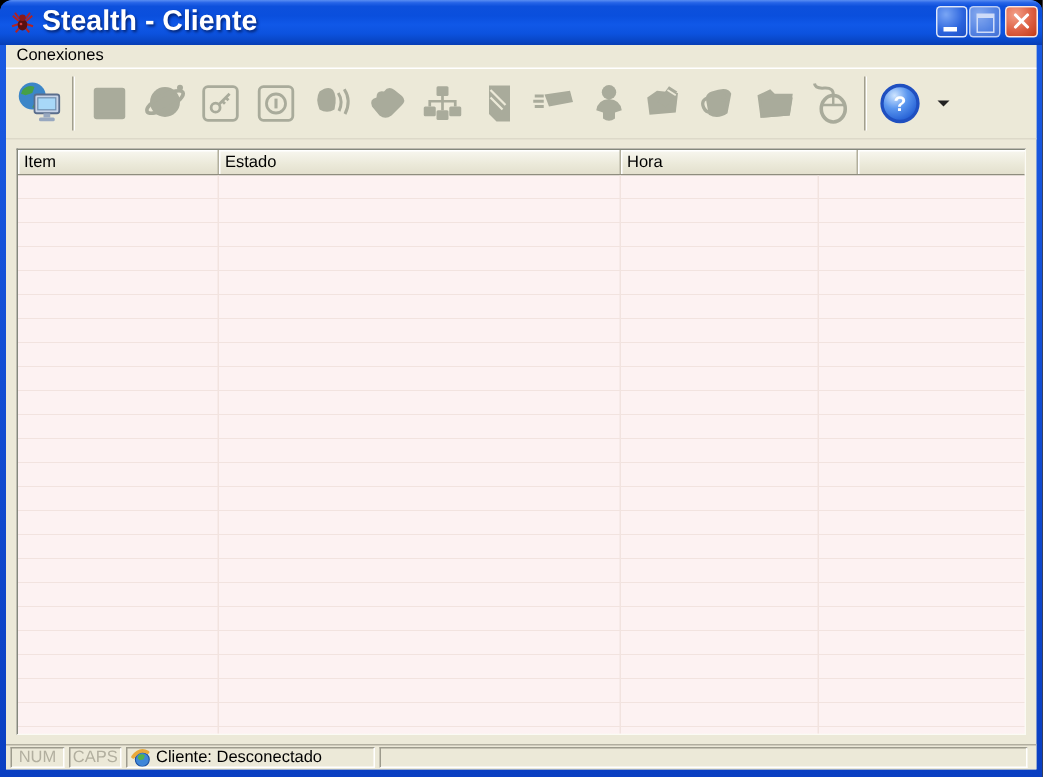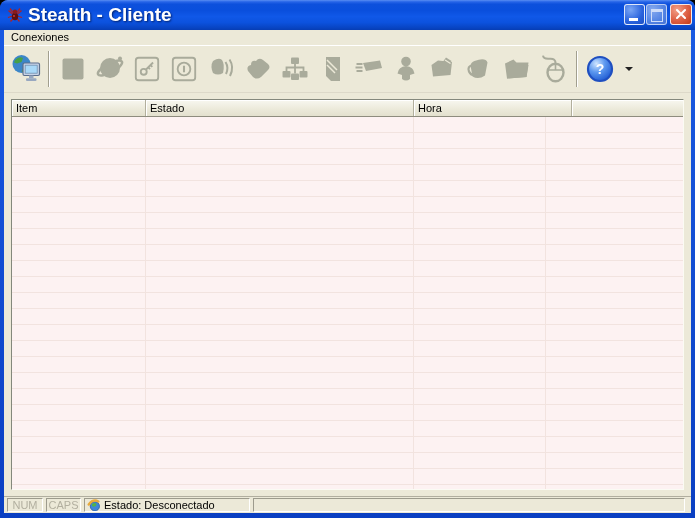--- a/index.html
+++ b/index.html
@@ -267,19 +267,19 @@
 
     <div class="statusbar">
       <div class="pane pane-num">NUM</div>
       <div class="pane pane-caps">CAPS</div>
       <div class="pane pane-status">
         <svg width="14" height="14" viewBox="0 0 16 16">
           <circle cx="9" cy="9.5" r="5.3" fill="#3e86d8" stroke="#1c4f9e" stroke-width="0.8"></circle>
           <path fill="#52b24a" d="M6 6.5 q3 -1.8 5 0 l-1 2.8 -3 0.8 -1.5 -1.6 z"></path>
           <path d="M2 7.5 Q7 0.8 13 4" stroke="#e8aa3c" stroke-width="2.8" fill="none" stroke-linecap="round"></path>
         </svg>
-        <span>Estado: Desconectado</span>
+        <span>Cliente: Desconectado</span>
       </div>
       <div class="pane pane-fill"></div>
     </div>
 
   </div>
 </div>
 
 </body></html>

